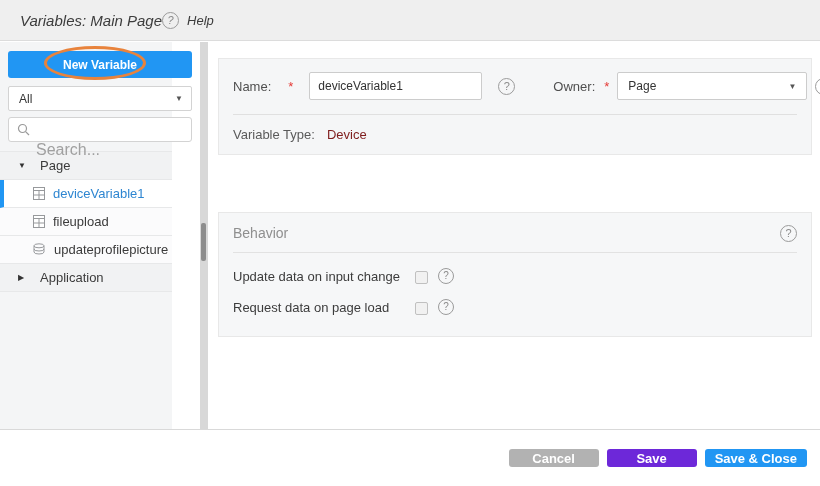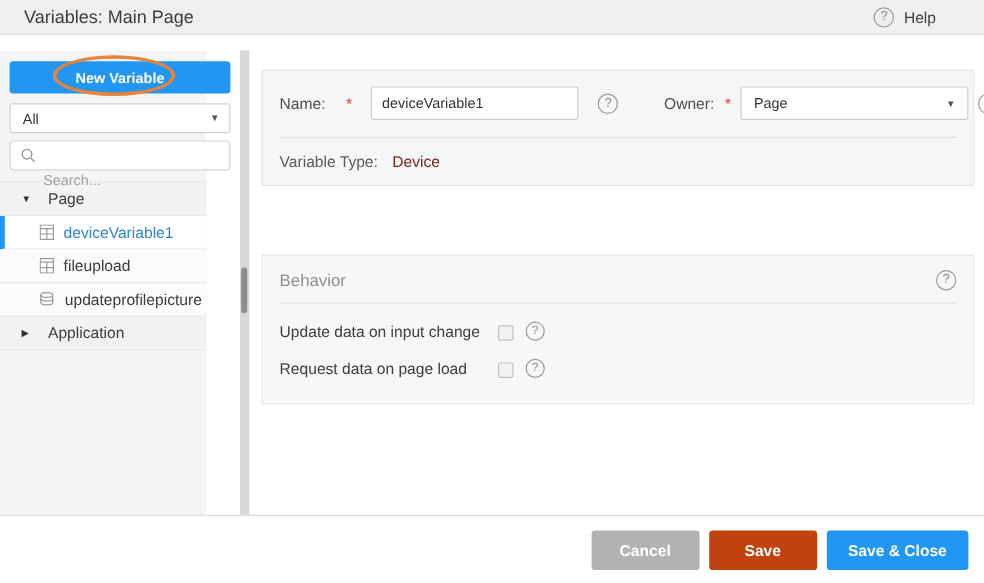--- a/index.html
+++ b/index.html
@@ -1,36 +1,36 @@
 <!DOCTYPE html>
 <html><head>
 <meta charset="utf-8">
 <style>
   * { margin:0; padding:0; box-sizing:border-box; }
   body { font-family:"Liberation Sans", sans-serif; background:#fff; }
   .window { position:relative; width:820px; height:486px; background:#fff; overflow:hidden; }
 
   
-  .header { position:absolute; top:0; left:0; right:0; height:29px; background:#efefef; border-bottom:1px solid #dcdcdc; display:flex; align-items:center; justify-content:space-between; padding:0 40px 0 20px; }
+  .header { position:absolute; top:0; left:0; right:0; height:41px; background:#efefef; border-bottom:1px solid #dcdcdc; display:flex; align-items:center; padding:0 40px 0 20px;font-style:italic; }
   .title { font-size:15px; color:#3c3c3c; }
   .help { display:flex; align-items:center; gap:8px; cursor:pointer; }
   .help-label { font-size:13px; color:#3c3c3c; }
 
   
   .qmark { display:inline-flex; align-items:center; justify-content:center; width:17px; height:17px; border:1px solid #9b9b9b; border-radius:50%; color:#8a8a8a; font-size:11px; line-height:1; flex:0 0 auto; background:transparent; }
   .qmark.sm { width:16px; height:16px; font-size:10px; }
 
   
   .sidebar { position:absolute; left:0; top:42px; width:172px; height:387px; background:#f4f5f6; }
   .new-var-btn { display:block; margin:9px 8px 0 8px; width:184px; height:27px; background:#2196f3; color:#fff; border:none; border-radius:3px; font-family:"Liberation Sans",sans-serif; font-size:12px; font-weight:bold; cursor:pointer; }
   .annotation { position:absolute; left:44px; top:46px; width:102px; height:34px; border:3px solid #e8833c; border-radius:50%; pointer-events:none; z-index:6; }
   .filter-select { margin:8px 8px 0 8px; width:184px; height:25px; background:#fff; border:1px solid #d3d3d3; border-radius:2px; display:flex; align-items:center; justify-content:space-between; padding:0 8px 0 10px; font-size:12px; color:#333; cursor:pointer; }
   .caret-glyph { font-size:8px; color:#555; }
   .search-box { margin:6px 8px 0 8px; width:184px; height:25px; background:#fff; border:1px solid #d3d3d3; border-radius:3px; display:flex; align-items:center; padding:0 8px; gap:6px; }
-  .search-box input { border:none; outline:none; flex:1; font-family:"Liberation Sans",sans-serif; font-size:12px; color:#737373; background:transparent;margin-top:40px; }
+  .search-box input { border:none; outline:none; flex:1; font-family:"Liberation Sans",sans-serif; font-size:16px; color:#737373; background:transparent;margin-top:40px; }
   .search-box input::placeholder { color:#a0a0a0; }
 
   .tree { margin-top:9px; border-top:1px solid #e7e8e9; }
   .tree-row { height:28px; display:flex; align-items:center; border-bottom:1px solid #e7e8e9; font-size:13px; color:#3b3b3b; cursor:pointer; background:#fbfbfc; }
   .tree-row.group { background:#f1f2f3; padding-left:18px; gap:12px; }
   .tree-row.leaf { padding-left:33px; gap:8px; }
   .tree-row.leaf.selected { background:#fff; border-left:4px solid #2196f3; padding-left:29px; color:#2e86d1; }
   .tree-caret { font-size:8px; color:#333; width:10px; }
   .tree-icon { display:inline-flex; flex:0 0 auto; }
 
@@ -62,23 +62,23 @@
   .bp-head { display:flex; justify-content:space-between; padding:12px 14px 0 14px; }
   .bp-title { font-size:14px; color:#8f8f8f; }
   .bp-hr { margin:10px 14px 0 14px; border-top:1px solid #e2e2e2; }
   .opt-row { display:flex; align-items:flex-end; padding:0 14px; margin-top:15px; }
   .opt-label { font-size:13px; color:#3c3c3c; width:182px; white-space:nowrap; }
   .checkbox { width:13px; height:13px; border:1px solid #c0c0c0; border-radius:2px; background:#f1f1f1; cursor:pointer; flex:0 0 auto; }
   .opt-row .qmark { margin-left:10px; }
 
   
   .footer { position:absolute; left:0; top:429px; width:820px; height:57px; background:#fff; border-top:1px solid #d9d9d9; display:flex; align-items:center; justify-content:flex-end; gap:8px; padding-right:13px; }
-  .btn { height:33px; min-width:90px; padding:0 18px; border:none; border-radius:3px; color:#fff; font-family:"Liberation Sans",sans-serif; font-size:13px; font-weight:bold; cursor:pointer; }
+  .btn { height:18px; min-width:90px; padding:0 10px; border:none; border-radius:3px; color:#fff; font-family:"Liberation Sans",sans-serif; font-size:13px; font-weight:bold; cursor:pointer; }
   .btn.cancel { background:#b2b2b2; }
-  .btn.save { background:#c2410c; }
+  .btn.save { background:#6d28d9; }
   .btn.saveclose { background:#2196f3; }
 </style>
 </head>
 <body>
 
 <div class="window">
 
   <div class="header">
     <div class="title">Variables: Main Page</div>
     <div class="help">

